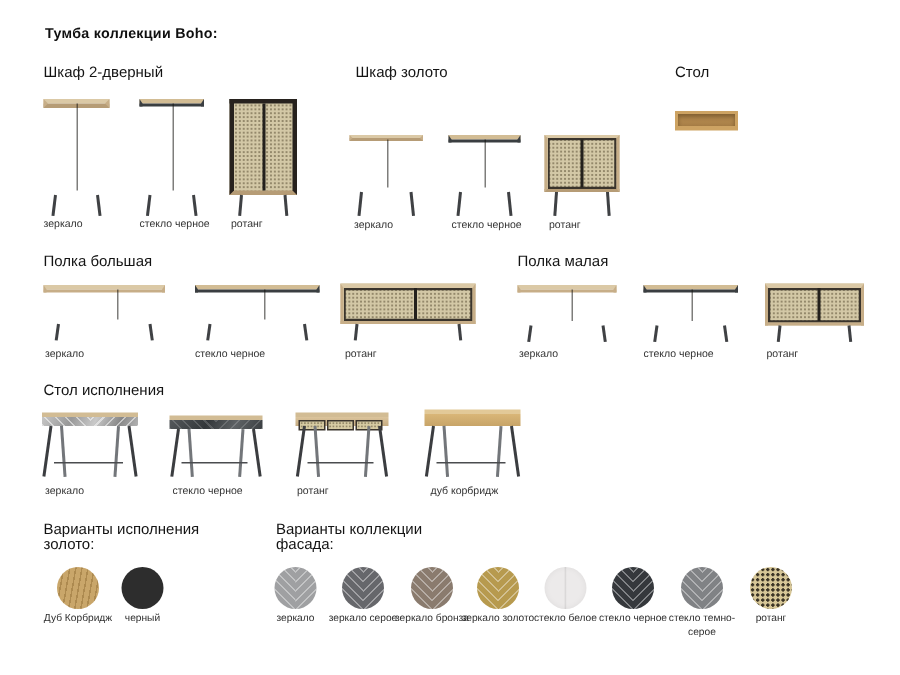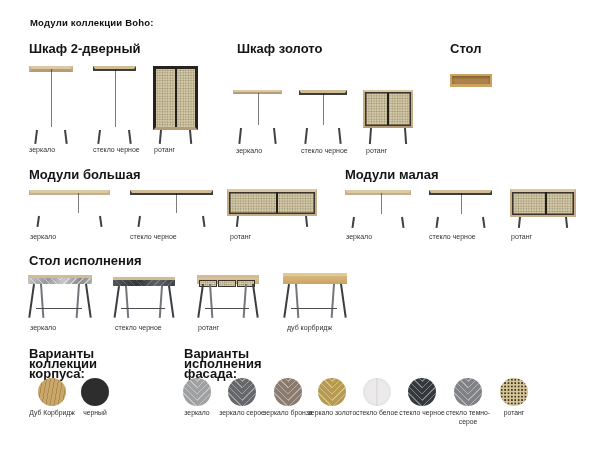--- a/index.html
+++ b/index.html
@@ -1,21 +1,21 @@
 <!DOCTYPE html>
 <html><head>
 <meta charset="utf-8">
 <style>
   html,body { margin:0; padding:0; }
   #canvas {
     position:relative; width:600px; height:450px; background:#ffffff;
     font-family:"Liberation Sans", sans-serif; overflow:hidden;
   }
   .ptitle { position:absolute; font-size:9.5px; font-weight:bold; color:#0f0f0f; letter-spacing:.2px; }
-  .shdr   { position:absolute; font-size:13px; font-weight:bold; color:#141414; line-height:10px; }
+  .shdr   { position:absolute; font-size:10px; font-weight:normal; color:#141414; line-height:10px; }
   .flabel { position:absolute; font-size:7px; color:#333; white-space:nowrap; }
   .sw-lbl { position:absolute; top:409px; font-size:6.8px; line-height:8.5px; color:#2e2e2e; text-align:center; }
 
   
   .fitem { position:absolute; }
   .fbody { position:absolute; inset:0; box-sizing:border-box; }
   .frame-wood  { border:3px solid #c7ae88; border-top-color:#dbc9a6; border-bottom-color:#b69c76; }
   .frame-wood2 { border:2px solid #c7ae88; border-top-color:#dbc9a6; border-bottom-color:#b69c76; }
   .frame-dark  { border:3px solid #27221e; border-bottom-color:#b69c76; }
   .frame-glass { border:2px solid #3a3e41; border-top:3px solid #d2bc94; }
@@ -70,21 +70,21 @@
     background-size:51% 100%,51% 100%; background-position:0 0,100% 0; background-repeat:no-repeat,no-repeat; }
   .sw-grain::after { background-image:repeating-linear-gradient(100deg, rgba(120,85,30,.35) 0 1px, transparent 1px 4px); }
   .sw-plainline::after { background:linear-gradient(90deg, transparent 47%, rgba(0,0,0,.10) 49%, transparent 53%); box-shadow:inset 0 0 4px rgba(0,0,0,.06); }
   .sw-dots::after { background-image:radial-gradient(#3a3325 .9px, transparent 1.1px); background-size:3.4px 3.4px; }
 </style>
 </head>
 <body>
 
 <div id="canvas">
 
-  <div class="ptitle" style="left:30px;top:17px">Модули коллекции Boho:</div>
+  <div class="ptitle" style="left:30px;top:17px">Тумба коллекции Boho:</div>
 
   <div class="shdr" style="left:29px;top:44px">Шкаф 2-дверный</div>
 
   <div class="fitem" style="left:29px;top:66px;width:44px;height:64px">
     <div class="fbody frame-wood v-mirror chev"></div>
     <div class="divider"></div>
     <div class="leg leg-tall" style="left:7px;transform:rotate(7deg)"></div>
     <div class="leg leg-tall" style="right:7px;transform:rotate(-7deg)"></div>
   </div>
   <div class="fitem" style="left:93px;top:66px;width:43px;height:64px">
@@ -123,21 +123,21 @@
     <div class="leg leg-low" style="left:7px;transform:rotate(4deg)"></div>
     <div class="leg leg-low" style="right:7px;transform:rotate(-4deg)"></div>
   </div>
   <div class="flabel" style="left:236px;top:147px">зеркало</div>
   <div class="flabel" style="left:301px;top:147px">стекло черное</div>
   <div class="flabel" style="left:366px;top:147px">ротанг</div>
 
   <div class="shdr" style="left:450px;top:44px">Стол</div>
   <div class="shelf" style="left:450px;top:74px;width:42px;height:13px"></div>
 
-  <div class="shdr" style="left:29px;top:170px">Модули большая</div>
+  <div class="shdr" style="left:29px;top:170px">Полка большая</div>
 
   <div class="fitem" style="left:29px;top:190px;width:81px;height:26px">
     <div class="fbody frame-tumba v-mirror chev"></div>
     <div class="divider" style="left:60%"></div>
     <div class="leg leg-tum" style="left:9px;transform:rotate(8deg)"></div>
     <div class="leg leg-tum" style="right:9px;transform:rotate(-8deg)"></div>
   </div>
   <div class="fitem" style="left:130px;top:190px;width:83px;height:26px">
     <div class="fbody frame-glass v-glass chev chev-dim"></div>
     <div class="divider" style="left:55%"></div>
@@ -147,21 +147,21 @@
   <div class="fitem" style="left:227px;top:189px;width:90px;height:27px">
     <div class="fbody frame-tumba v-rattan inner-dark"></div>
     <div class="divider divider-dark" style="left:55%"></div>
     <div class="leg leg-tum" style="left:10px;transform:rotate(6deg)"></div>
     <div class="leg leg-tum" style="right:10px;transform:rotate(-6deg)"></div>
   </div>
   <div class="flabel" style="left:30px;top:233px">зеркало</div>
   <div class="flabel" style="left:130px;top:233px">стекло черное</div>
   <div class="flabel" style="left:230px;top:233px">ротанг</div>
 
-  <div class="shdr" style="left:345px;top:170px">Модули малая</div>
+  <div class="shdr" style="left:345px;top:170px">Полка малая</div>
 
   <div class="fitem" style="left:345px;top:190px;width:66px;height:27px">
     <div class="fbody frame-tumba v-mirror chev"></div>
     <div class="divider" style="left:55%"></div>
     <div class="leg leg-tum" style="left:8px;transform:rotate(8deg)"></div>
     <div class="leg leg-tum" style="right:8px;transform:rotate(-8deg)"></div>
   </div>
   <div class="fitem" style="left:429px;top:190px;width:63px;height:27px">
     <div class="fbody frame-glass v-glass chev chev-dim"></div>
     <div class="divider" style="left:50%"></div>
@@ -214,28 +214,28 @@
     <div class="cleg back" style="right:13px;top:11px;transform:rotate(4deg)"></div>
     <div class="cleg" style="left:5px;top:11px;transform:rotate(8deg)"></div>
     <div class="cleg" style="right:6px;top:11px;transform:rotate(-8deg)"></div>
     <div class="cstretch"></div>
   </div>
   <div class="flabel" style="left:30px;top:324px">зеркало</div>
   <div class="flabel" style="left:115px;top:324px">стекло черное</div>
   <div class="flabel" style="left:198px;top:324px">ротанг</div>
   <div class="flabel" style="left:287px;top:324px">дуб корбридж</div>
 
-  <div class="shdr" style="left:29px;top:349px;width:118px">Варианты коллекции корпуса:</div>
+  <div class="shdr" style="left:29px;top:349px;width:118px">Варианты исполнения золото:</div>
 
   <div class="sw sw-grain" style="left: 38px; background-color: rgb(201, 166, 106);"></div>
   <div class="sw" style="left: 81px; background-color: rgb(45, 45, 45);"></div>
   <div class="sw-lbl" style="left:20px;width:64px">Дуб Корбридж</div>
   <div class="sw-lbl" style="left:67px;width:56px">черный</div>
 
-  <div class="shdr" style="left:184px;top:349px;width:118px">Варианты исполнения фасада:</div>
+  <div class="shdr" style="left:184px;top:349px;width:118px">Варианты коллекции фасада:</div>
 
   <div class="sw sw-chev" style="left: 183px; background-color: rgb(159, 160, 162);"></div>
   <div class="sw sw-chev" style="left: 228px; background-color: rgb(102, 103, 107);"></div>
   <div class="sw sw-chev" style="left: 274px; background-color: rgb(138, 123, 110);"></div>
   <div class="sw sw-chev" style="left: 318px; background-color: rgb(183, 154, 78);"></div>
   <div class="sw sw-plainline" style="left: 363px; background-color: rgb(236, 234, 234);"></div>
   <div class="sw sw-chev" style="left: 408px; background-color: rgb(53, 56, 60);"></div>
   <div class="sw sw-chev" style="left: 454px; background-color: rgb(128, 130, 133);"></div>
   <div class="sw sw-dots" style="left: 500px; background-color: rgb(214, 198, 151);"></div>
 

